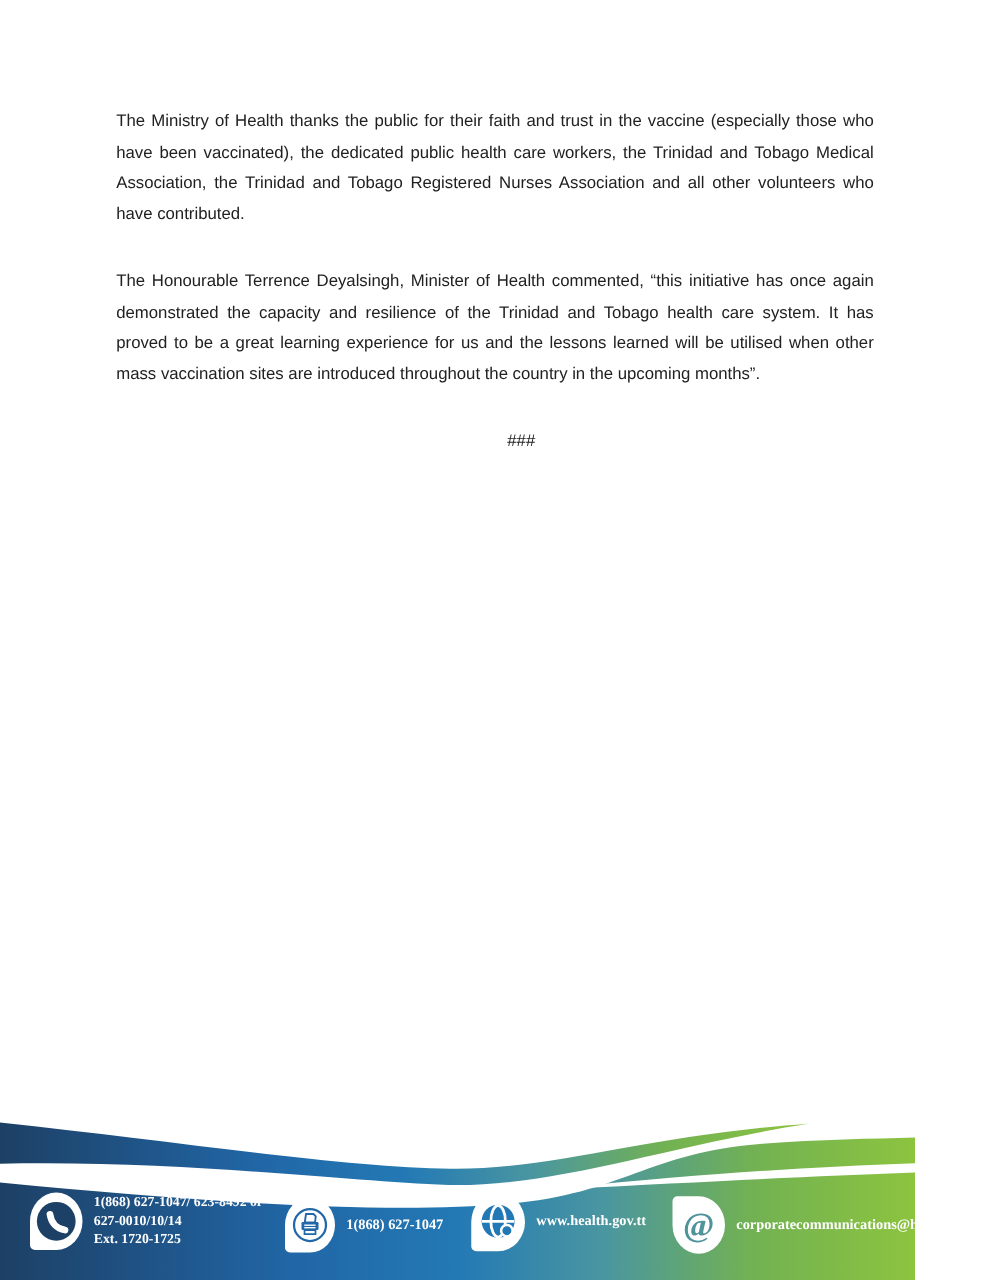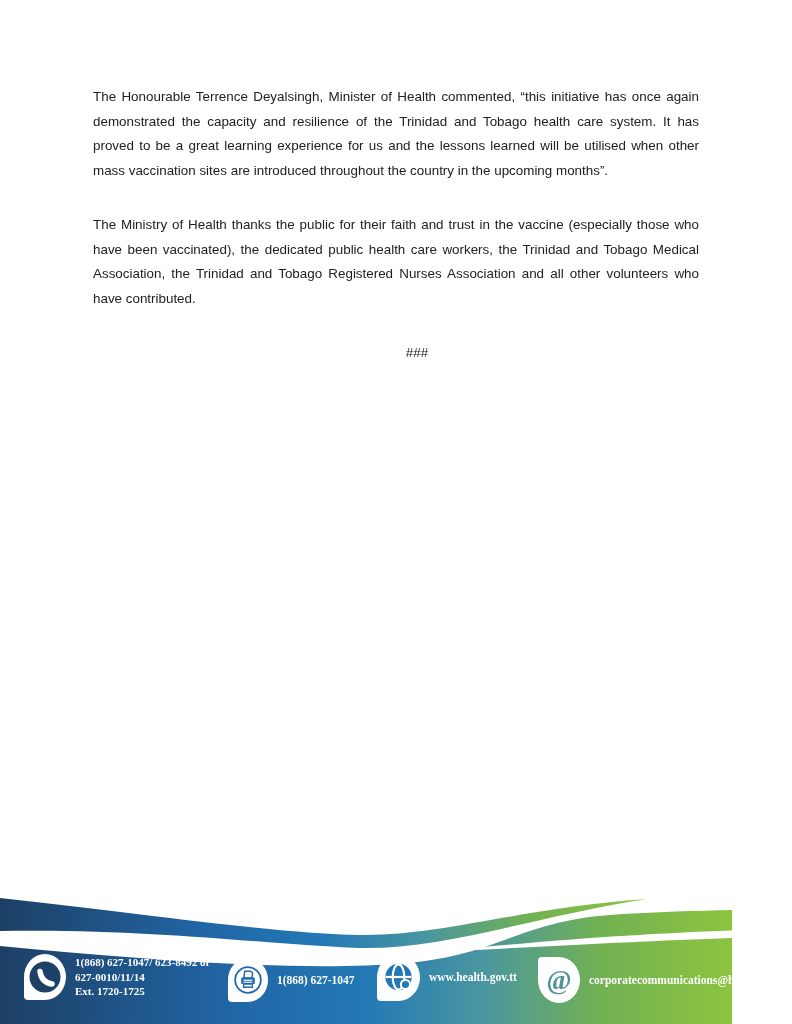--- a/index.html
+++ b/index.html
@@ -45,22 +45,22 @@
 
   .ctext { font-size:11px; line-height:14.5px; white-space:nowrap; }
   .ctext.single { font-size:11.5px; }
 </style>
 </head>
 <body>
 
 <div class="page">
 
   <main class="content">
+    <p>The Ministry of Health thanks the public for their faith and trust in the vaccine (especially those who have been vaccinated), the dedicated public health care workers, the Trinidad and Tobago Medical Association, the Trinidad and Tobago Registered Nurses Association and all other volunteers who have contributed.</p>
     <p>The Honourable Terrence Deyalsingh, Minister of Health commented, “this initiative has once again demonstrated the capacity and resilience of the Trinidad and Tobago health care system. It has proved to be a great learning experience for us and the lessons learned will be utilised when other mass vaccination sites are introduced throughout the country in the upcoming months”.</p>
-    <p>The Ministry of Health thanks the public for their faith and trust in the vaccine (especially those who have been vaccinated), the dedicated public health care workers, the Trinidad and Tobago Medical Association, the Trinidad and Tobago Registered Nurses Association and all other volunteers who have contributed.</p>
     <div class="endmark">###</div>
   </main>
 
   <footer class="footer">
 
     <svg class="waves" viewBox="0 0 792 136" preserveAspectRatio="none">
       <defs>
         <linearGradient id="wavegrad" x1="0" y1="0" x2="1" y2="0">
           <stop offset="0" stop-color="#1d4065"></stop>
           <stop offset="0.32" stop-color="#2166a6"></stop>
@@ -80,21 +80,21 @@
 
     <div class="contact contact-phone">
       <div class="blob blob-phone">
         <svg width="42" height="46" viewBox="0 0 42 46">
           <circle cx="21" cy="23" r="15.5" fill="#1d4166"></circle>
           <path d="M16,17.5 C17,24.5 21.5,29 28,30" stroke="#ffffff" stroke-width="5.4" fill="none" stroke-linecap="round"></path>
         </svg>
       </div>
       <div class="ctext">
         <div>1(868) 627-1047/ 623-8492 or</div>
-        <div>627-0010/11/14</div>
+        <div>627-0010/10/14</div>
         <div>Ext. 1720-1725</div>
       </div>
     </div>
 
     <div class="contact contact-fax">
       <div class="blob blob-fax">
         <svg width="40" height="44" viewBox="0 0 40 44">
           <circle cx="20" cy="22" r="12.8" fill="none" stroke="#2268a9" stroke-width="1.8"></circle>
           <path d="M15.8,20 L16.8,13.2 L22.8,13.2 L24.6,15 L24,20 Z" fill="#ffffff" stroke="#2268a9" stroke-width="1.5"></path>
           <rect x="13.2" y="19.6" width="13.6" height="6.4" rx="1" fill="#2268a9"></rect>

